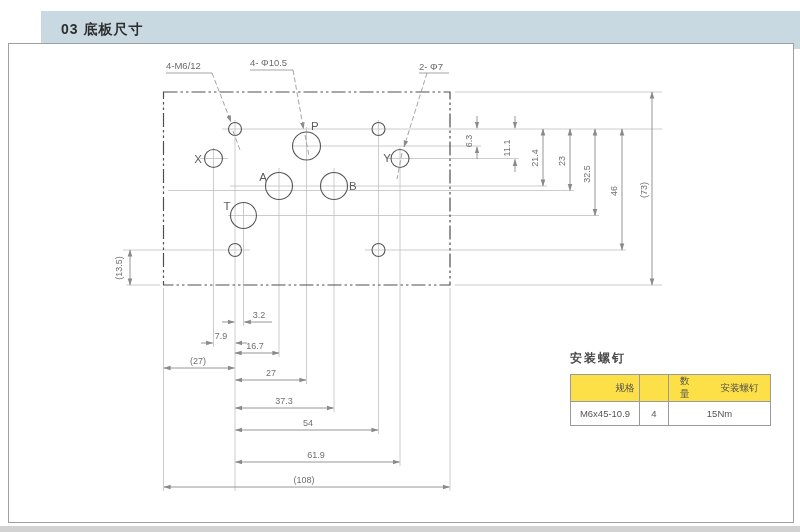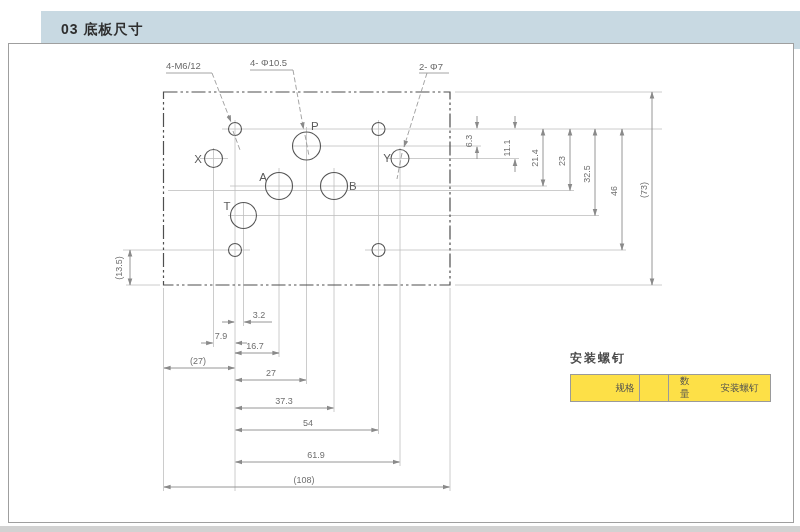--- a/index.html
+++ b/index.html
@@ -172,18 +172,23 @@
           <col class="c1">
           <col class="c2">
           <col class="c3">
         </colgroup>
       <tbody>
           <tr class="hd">
         <td>规格</td>
         <td>数量</td>
         <td>安装螺钉</td>
       </tr>
+      <tr class="dt">
+        <td>M6x45-10.9</td>
+        <td>4</td>
+        <td>15Nm</td>
+      </tr>
     </tbody>
       </table>
   </div>
 
   <div id="bottom-strip"></div>
 </div>
 
 </body></html>

